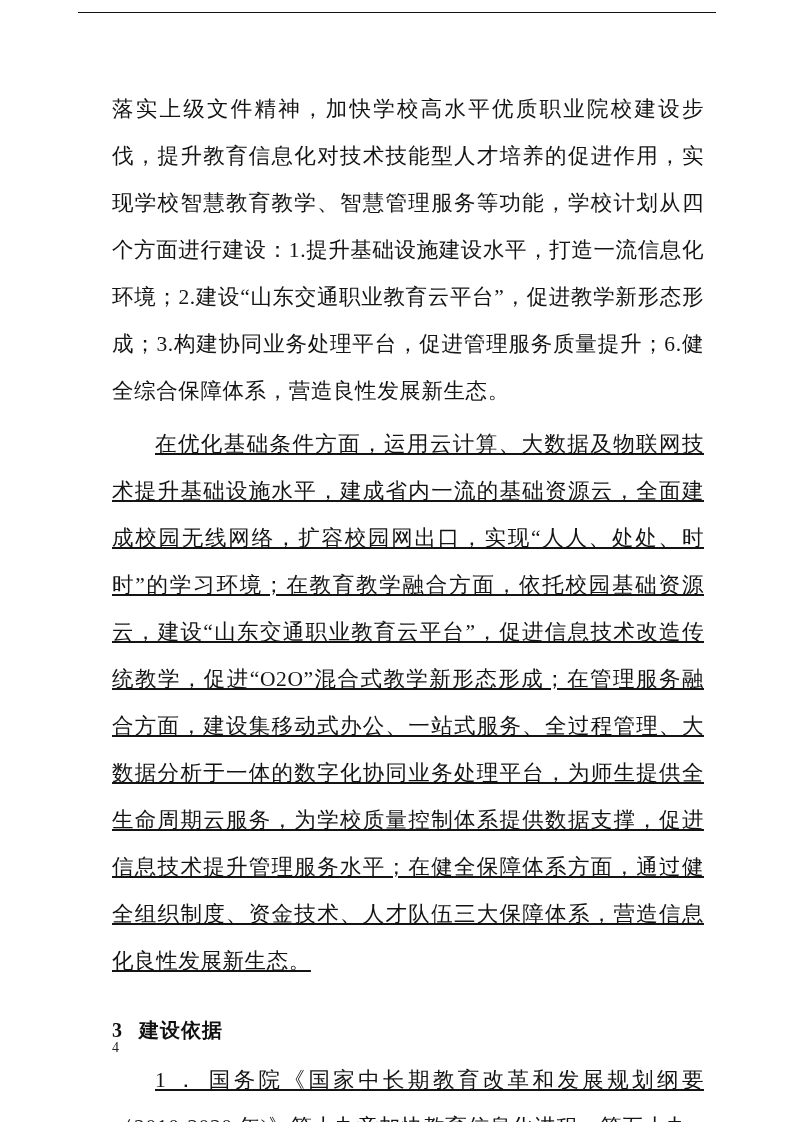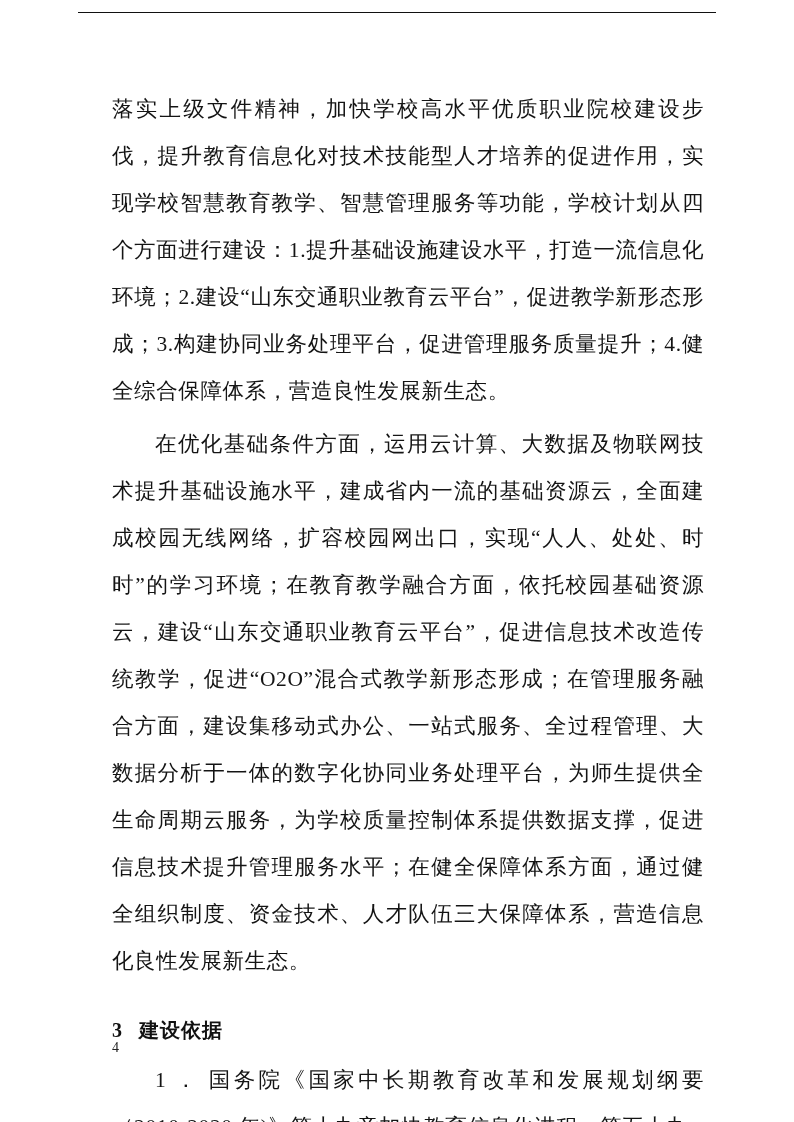--- a/index.html
+++ b/index.html
@@ -41,20 +41,21 @@
     font-size: 21.5px;
     line-height: 47px;
     text-align: justify;
     text-justify: inter-ideograph;
     letter-spacing: 0.6px;
     margin: 0 0 0 0;
     color: #141414;
   }
   .para.indent {
     text-indent: 2em;
+    text-decoration: underline;
   }
   .gap-before {
     margin-top: 6px;
   }
   .heading {
     font-size: 20px;
     font-weight: bold;
     line-height: 46px;
     margin-top: 22px;
     margin-bottom: 4px;
@@ -75,21 +76,21 @@
 </style>
 </head>
 <body>
 
 <div class="page">
 
   <div class="top-rule"></div>
 
   <div class="content">
 
-    <p class="para">落实上级文件精神，加快学校高水平优质职业院校建设步 伐，提升教育信息化对技术技能型人才培养的促进作用，实现学校智慧教育教学、智慧管理服务等功能，学校计划从四个方面进行建设：1.提升基础设施建设水平，打造一流信息化环境；2.建设“山东交通职业教育云平台”，促进教学新形态形成；3.构建协同业务处理平台，促进管理服务质量提升；4.健全综合保障体系，营造良性发展新生态。</p>
+    <p class="para">落实上级文件精神，加快学校高水平优质职业院校建设步 伐，提升教育信息化对技术技能型人才培养的促进作用，实现学校智慧教育教学、智慧管理服务等功能，学校计划从四个方面进行建设：1.提升基础设施建设水平，打造一流信息化环境；2.建设“山东交通职业教育云平台”，促进教学新形态形成；3.构建协同业务处理平台，促进管理服务质量提升；6.健全综合保障体系，营造良性发展新生态。</p>
 
     <p class="para indent gap-before">在优化基础条件方面，运用云计算、大数据及物联网技术提升基础设施水平，建成省内一流的基础资源云，全面建成校园无线网络，扩容校园网出口，实现“人人、处处、时时”的学习环境；在教育教学融合方面，依托校园基础资源云，建设“山东交通职业教育云平台”，促进信息技术改造传统教学，促进“O2O”混合式教学新形态形成；在管理服务融合方面，建设集移动式办公、一站式服务、全过程管理、大数据分析于一体的数字化协同业务处理平台，为师生提供全生命周期云服务，为学校质量控制体系提供数据支撑，促进信息技术提升管理服务水平；在健全保障体系方面，通过健全组织制度、资金技术、人才队伍三大保障体系，营造信息化良性发展新生态。</p>
 
     <h2 class="heading">
       <span class="num">3</span><span>建设依据</span>
     </h2>
 
     <p class="para indent">1 ． 国务院《国家中长期教育改革和发展规划纲要（2010-2020 年)》第十九章加快教育信息化进程，第五十九</p>
 
   </div>

